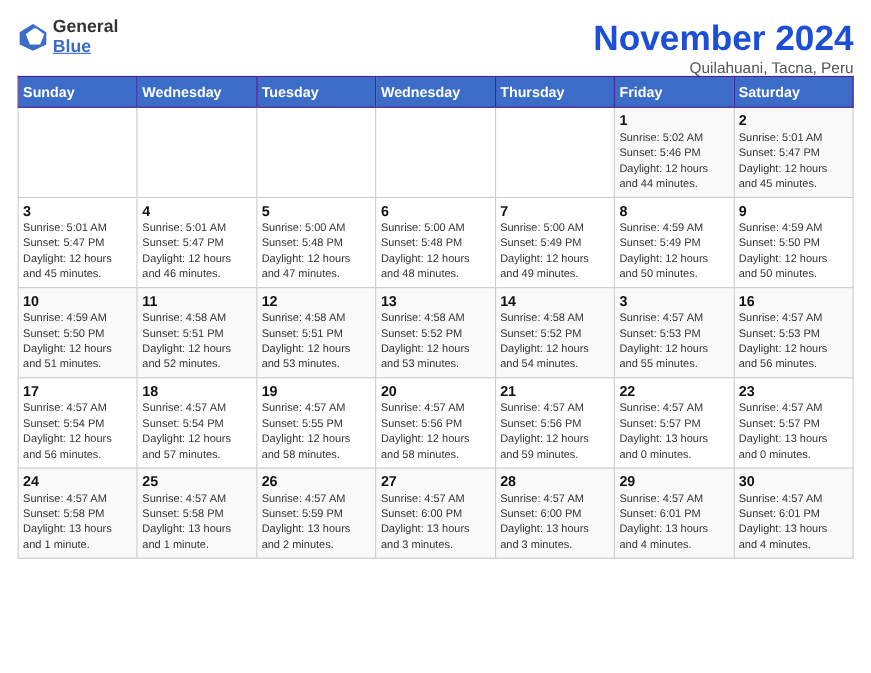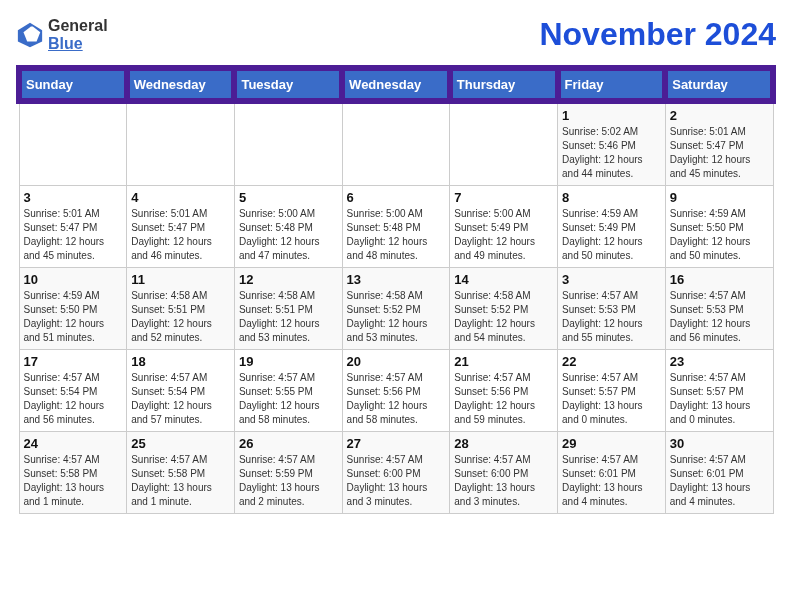--- a/index.html
+++ b/index.html
@@ -6,22 +6,21 @@
     body {
       font-family: Arial, sans-serif;
       background: #fff;
       width: 792px;
       min-height: 612px;
       padding: 16px;
     }
     .header {
       display: flex;
       justify-content: space-between;
-      align-items: center;
-      margin-bottom: 12px;
+      align-items: flex-start;
     }
     .logo {
       display: flex;
       align-items: center;
       gap: 4px;
     }
     .logo-text {
       display: flex;
       flex-direction: column;
       line-height: 1.1;
@@ -58,21 +57,21 @@
       border-collapse: collapse;
       font-size: 11px;
     }
     thead tr th {
       background: #3a6cc8;
       color: #fff;
       padding: 6px 4px;
       text-align: left;
       font-size: 13px;
       font-weight: bold;
-      border: 6px solid #4c1d95;
+      border: 1px solid #4c1d95;
     }
     tbody tr td {
       border: 1px solid #ccc;
       vertical-align: top;
       padding: 4px;
       width: 14.28%;
       min-height: 80px;
       background: #fff;
     }
     tbody tr:nth-child(odd) td {
@@ -103,20 +102,21 @@
       <polygon points="18,6 26,12 22,22 12,22 8,12 16,6" fill="#fff"></polygon>
       <text x="15" y="18" text-anchor="middle" font-size="9" fill="#3a6cc8" font-weight="bold"></text>
     </svg>
     <div class="logo-text">
       <span class="logo-general">General</span>
       <span class="logo-blue">Blue</span>
     </div>
   </div>
   <div class="title-area">
     <div class="month-title">November 2024</div>
+    <div class="subtitle">Quilahuani, Tacna, Peru</div>
   </div>
 </div>
 
 <table>
   <thead>
     <tr>
     <th>Sunday</th>
         <th>Wednesday</th>
         <th>Tuesday</th>
         <th>Wednesday</th>

